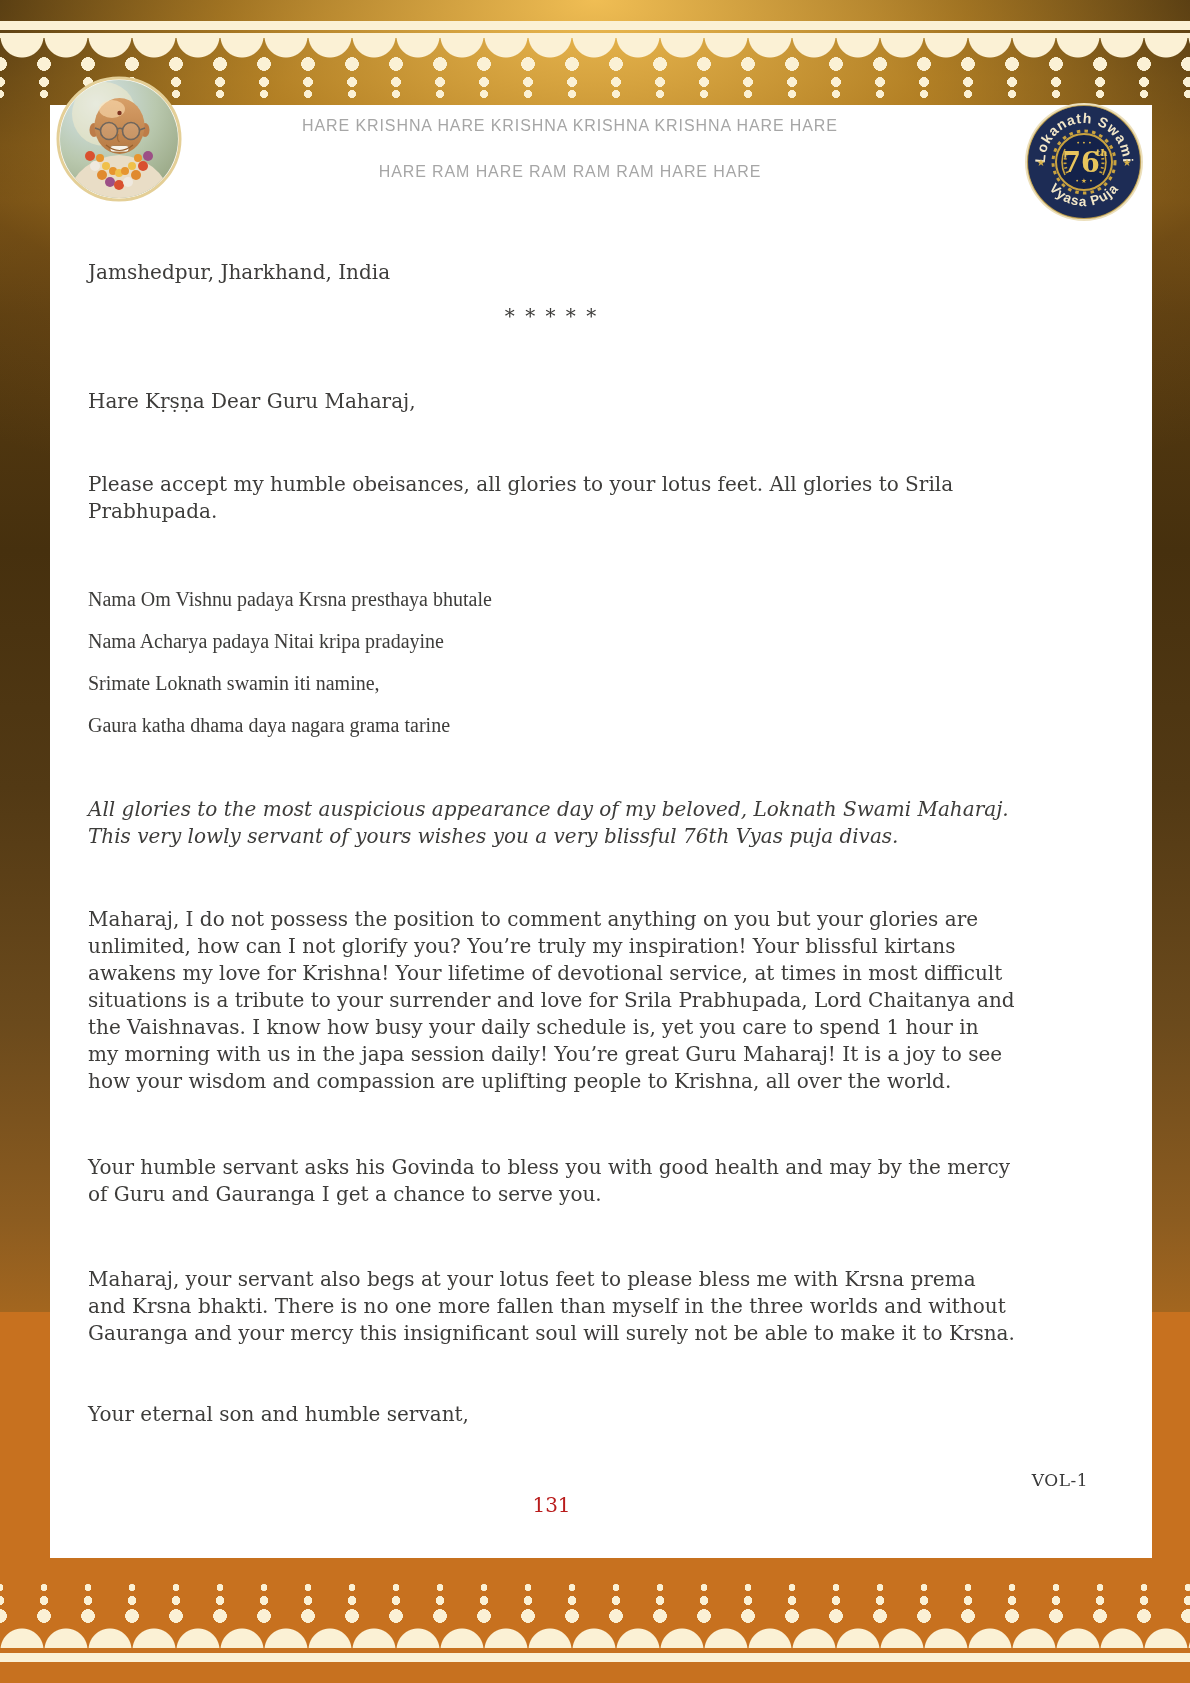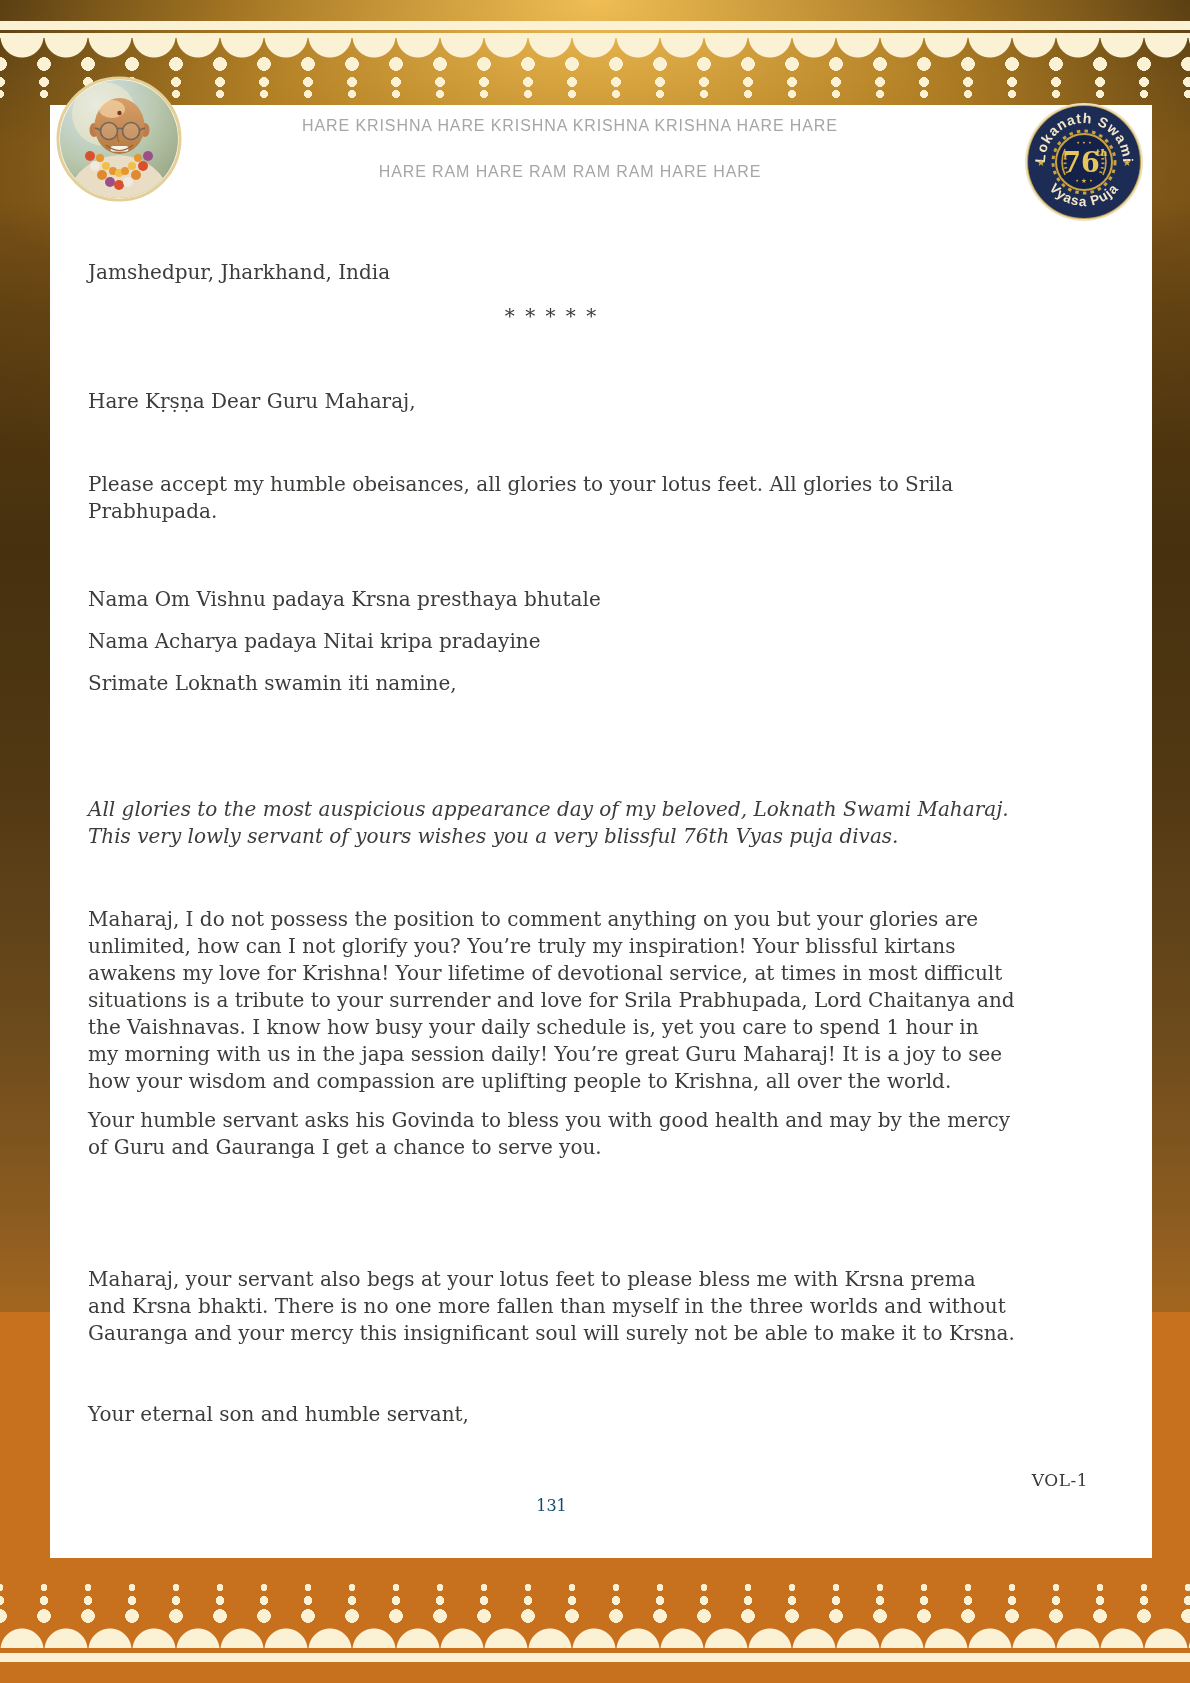--- a/index.html
+++ b/index.html
@@ -51,28 +51,28 @@
   .bstripe{position:absolute;top:93px;left:0;right:0;height:9px;background:var(--cream);}
 
   
   .card{position:absolute;left:50px;top:105px;width:1102px;height:1453px;background:#ffffff;}
   .block{position:absolute;left:38px;width:927px;color:var(--ink);font-size:20px;line-height:27px;}
   .b-location{top:154px;}
   .b-separator{top:198px;text-align:center;letter-spacing:2px;}
   .b-salutation{top:283px;}
   .b-para1{top:366px;}
   .b-verse{top:481px;}
-  .b-verse .vline{margin-bottom:15px;}
+  .b-verse .vline{margin-bottom:15px;font-family:Liberation Serif, serif;}
   .b-para2{top:691px;font-style:italic;}
   .b-para3{top:801px;}
-  .b-para4{top:1002px;}
+  .b-para4{top:1049px;}
   .b-para5{top:1161px;}
   .b-closing{top:1296px;}
   .b-vol{position:absolute;right:64px;top:1365px;font-size:17px;color:#3a3a3a;letter-spacing:.5px;}
-  .b-pagenum{top:1387px;text-align:center;font-size:16px;color:#0c4a6e;}
+  .b-pagenum{top:1387px;text-align:center;font-size:20px;color:#b91c1c;}
 
   
   .mantra{position:absolute;left:140px;width:860px;text-align:center;
     font-family:"Liberation Sans","DejaVu Sans",sans-serif;
     font-size:16px;letter-spacing:.9px;color:var(--gray);}
   .mantra1{top:117px;}
   .mantra2{top:163px;}
 
   
   .photo{position:absolute;left:56px;top:76px;width:126px;height:126px;}
@@ -94,20 +94,21 @@
 
   <div class="card">
     <div class="block b-location">Jamshedpur, Jharkhand, India</div>
     <div class="block b-separator">* * * * *</div>
     <div class="block b-salutation">Hare Kṛṣṇa Dear Guru Maharaj,</div>
     <div class="block b-para1">Please accept my humble obeisances, all glories to your lotus feet. All glories to Srila Prabhupada.</div>
     <div class="block b-verse">
       <div class="vline">Nama Om Vishnu padaya Krsna presthaya bhutale</div>
       <div class="vline">Nama Acharya padaya Nitai kripa pradayine</div>
       <div class="vline">Srimate Loknath swamin iti namine,</div>
+      <div class="vline">Gaura katha dhama daya nagara grama tarine</div>
     </div>
     <div class="block b-para2">All glories to the most auspicious appearance day of my beloved, Loknath Swami Maharaj. This very lowly servant of yours wishes you a very blissful 76th Vyas puja divas.</div>
     <div class="block b-para3">Maharaj, I do not possess the position to comment anything on you but your glories are unlimited, how can I not glorify you? You’re truly my inspiration! Your blissful kirtans awakens my love for Krishna! Your lifetime of devotional service, at times in most difficult situations is a tribute to your surrender and love for Srila Prabhupada, Lord Chaitanya and the Vaishnavas. I know how busy your daily schedule is, yet you care to spend 1 hour in my morning with us in the japa session daily! You’re great Guru Maharaj! It is a joy to see how your wisdom and compassion are uplifting people to Krishna, all over the world.</div>
     <div class="block b-para4">Your humble servant asks his Govinda to bless you with good health and may by the mercy of Guru and Gauranga I get a chance to serve you.</div>
     <div class="block b-para5">Maharaj, your servant also begs at your lotus feet to please bless me with Krsna prema and Krsna bhakti. There is no one more fallen than myself in the three worlds and without Gauranga and your mercy this insignificant soul will surely not be able to make it to Krsna.</div>
     <div class="block b-closing">Your eternal son and humble servant,</div>
     <div class="b-vol">VOL-1</div>
     <div class="block b-pagenum">131</div>
   </div>
 

